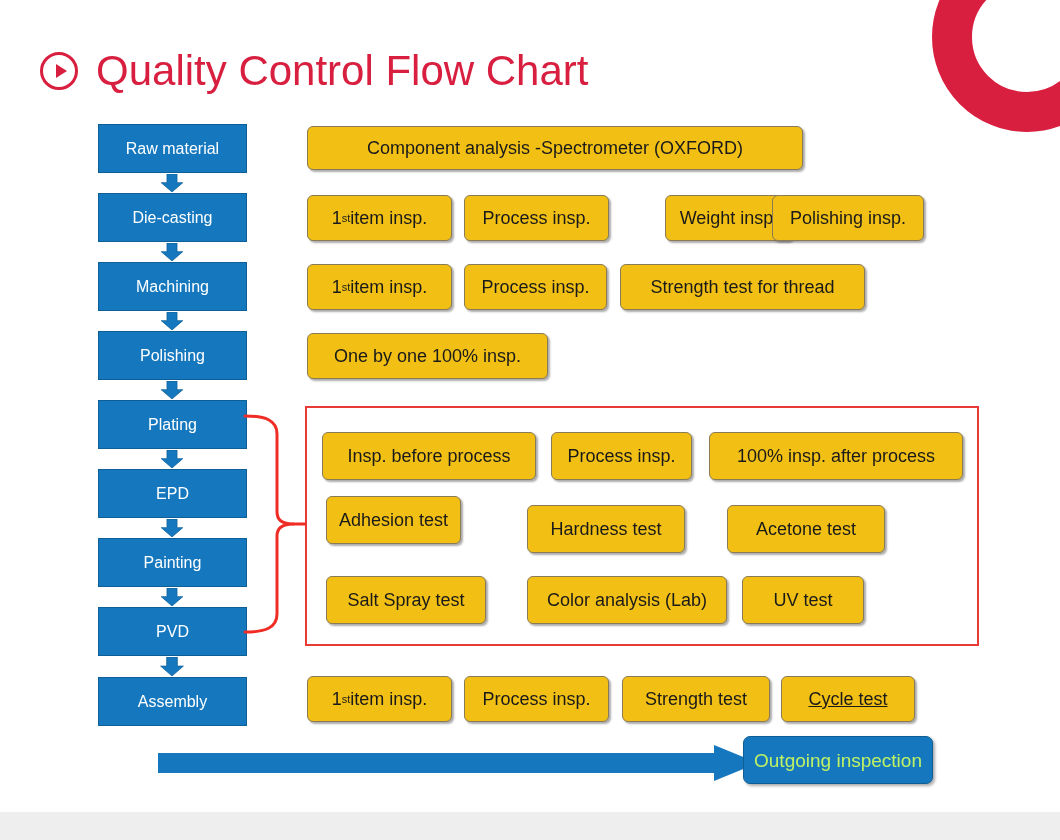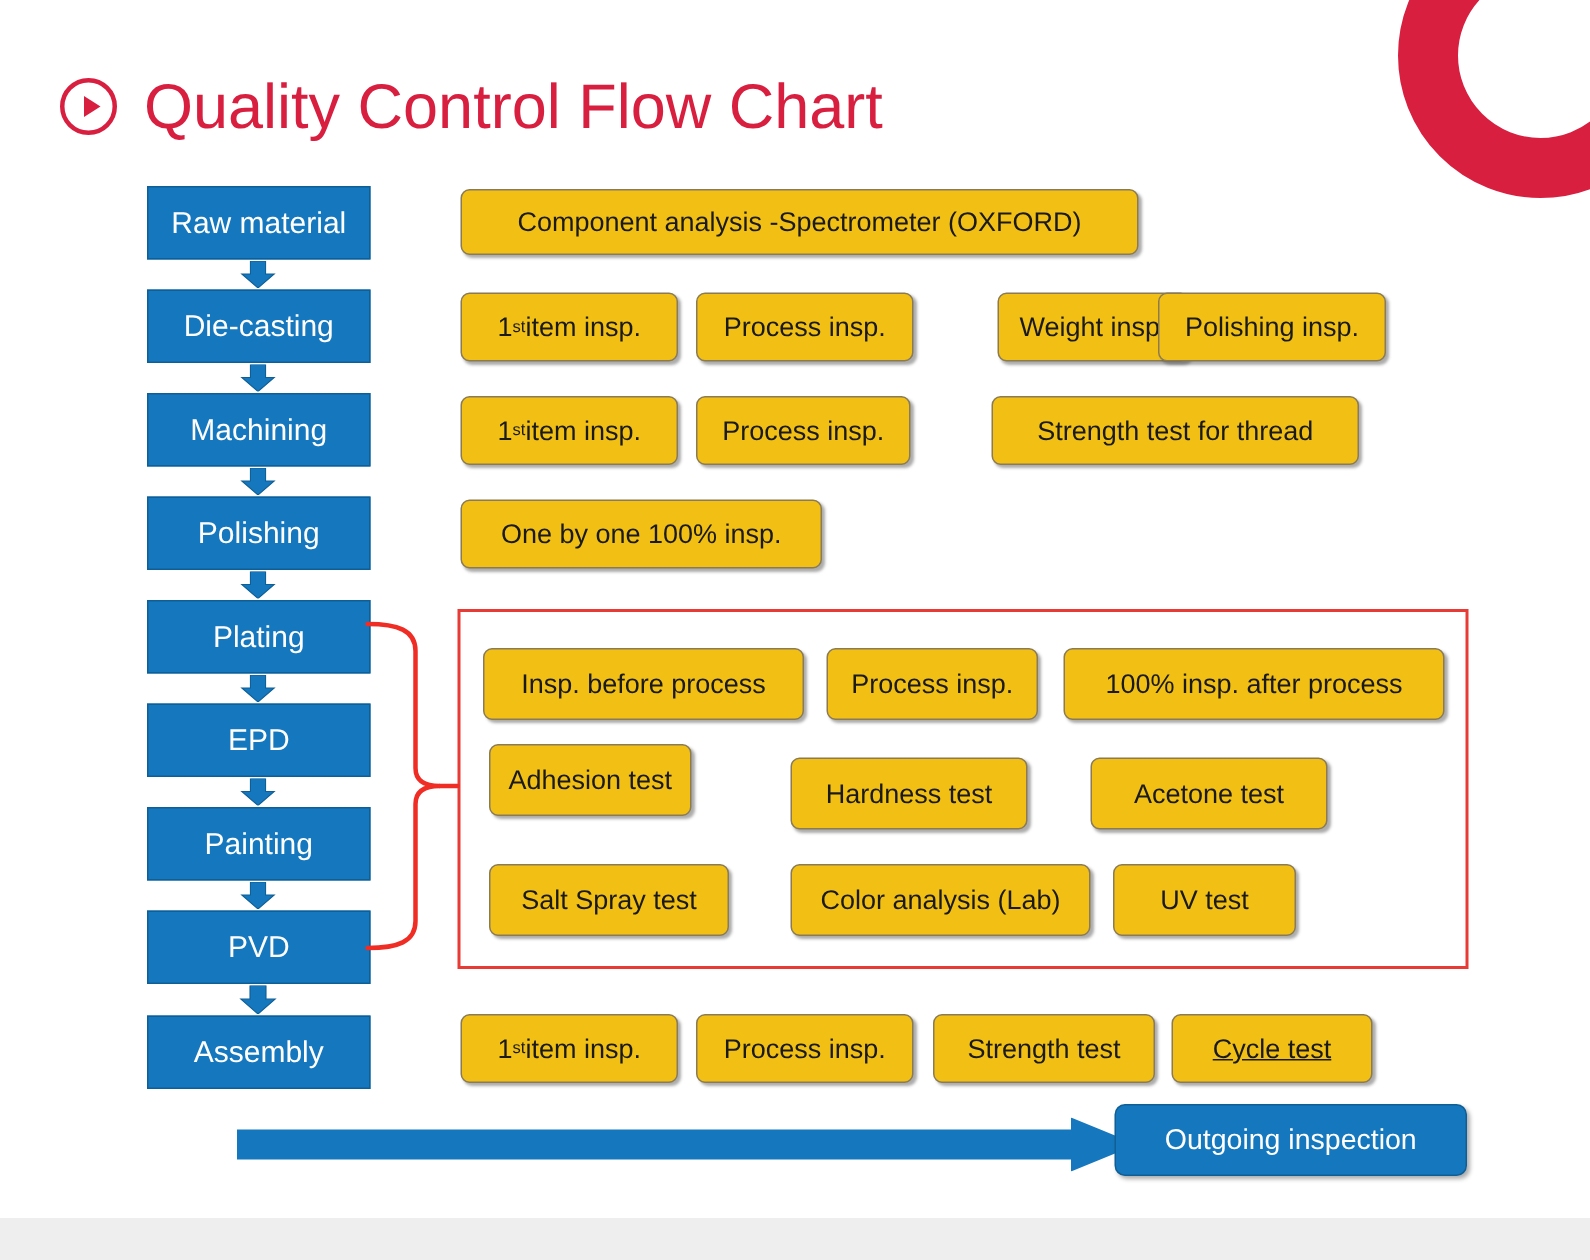--- a/index.html
+++ b/index.html
@@ -58,21 +58,21 @@
   }
 
   
   .proc-box{
     position:absolute;
     width:149px;height:49px;
     background:#1578be;
     border:1px solid #0e5f96;
     box-sizing:border-box;
     color:#ffffff;
-    font-size:20px;
+    font-size:16px;
     display:flex;align-items:center;justify-content:center;
     line-height:1;
   }
   .proc-arrow{
     position:absolute;
     width:32px;height:25px;
     left:157px;
   }
 
   
@@ -103,26 +103,26 @@
   
   #red-brace{
     position:absolute;left:243px;top:408px;width:64px;height:232px;
   }
 
   
   #long-arrow{
     position:absolute;left:158px;top:745px;width:600px;height:36px;
   }
   #outgoing-box{
-    position:absolute;left:743px;top:736px;width:235px;height:48px;
+    position:absolute;left:743px;top:736px;width:190px;height:48px;
     background:#1578be;
     border:1px solid #0e5f96;
     border-radius:7px;
     box-sizing:border-box;
-    color:#ffffff;font-size:19px;
+    color:#bef264;font-size:19px;
     display:flex;align-items:center;justify-content:center;
     box-shadow:2px 2px 3px rgba(70,70,70,0.45);
     line-height:1;
   }
 </style>
 </head>
 <body>
 
 <div id="slide">
 
@@ -172,36 +172,36 @@
     </div>
 
   <div id="red-group"></div>
 
   <svg id="red-brace" viewBox="0 0 64 232" xmlns="http://www.w3.org/2000/svg">
     <path d="M2,8 C22,8 34,12 34,26 L34,104 C34,114 42,116 50,116 C42,116 34,118 34,128 L34,206 C34,220 22,224 2,224" fill="none" stroke="#ef2d24" stroke-width="3" stroke-linecap="round" stroke-linejoin="round"></path>
     <path d="M50,116 L62,116" fill="none" stroke="#ef2d24" stroke-width="3" stroke-linecap="round"></path>
   </svg>
 
   <div id="inspection-layer">
-      <div class="ybox" style="left: 307px; top: 126px; width: 452px; height: 44px;">Component analysis -Spectrometer (OXFORD)</div>
+      <div class="ybox" style="left: 307px; top: 126px; width: 496px; height: 44px;">Component analysis -Spectrometer (OXFORD)</div>
       <div class="ybox" style="left: 307px; top: 195px; width: 145px; height: 46px;">
         <span>1</span>
         <sup>st</sup>
         <span> item insp.</span>
       </div>
       <div class="ybox" style="left: 464px; top: 195px; width: 145px; height: 46px;">Process insp.</div>
       <div class="ybox" style="left: 653px; top: 195px; width: 128px; height: 46px; margin-left: 12px;">Weight insp.</div>
       <div class="ybox" style="left: 772px; top: 195px; width: 152px; height: 46px;">Polishing insp.</div>
       <div class="ybox" style="left: 307px; top: 264px; width: 145px; height: 46px;">
         <span>1</span>
         <sup>st</sup>
         <span> item insp.</span>
       </div>
       <div class="ybox" style="left: 464px; top: 264px; width: 143px; height: 46px;">Process insp.</div>
-      <div class="ybox" style="left: 620px; top: 264px; width: 245px; height: 46px; margin-left: 41px;">Strength test for thread</div>
+      <div class="ybox" style="left: 620px; top: 264px; width: 245px; height: 46px;">Strength test for thread</div>
       <div class="ybox" style="left: 307px; top: 333px; width: 241px; height: 46px;">One by one 100% insp.</div>
       <div class="ybox" style="left: 307px; top: 676px; width: 145px; height: 46px;">
         <span>1</span>
         <sup>st</sup>
         <span> item insp.</span>
       </div>
       <div class="ybox" style="left: 464px; top: 676px; width: 145px; height: 46px;">Process insp.</div>
       <div class="ybox" style="left: 622px; top: 676px; width: 148px; height: 46px;">Strength test</div>
       <div class="ybox" style="left: 781px; top: 676px; width: 134px; height: 46px; text-decoration: underline;">Cycle test</div>
     </div>

